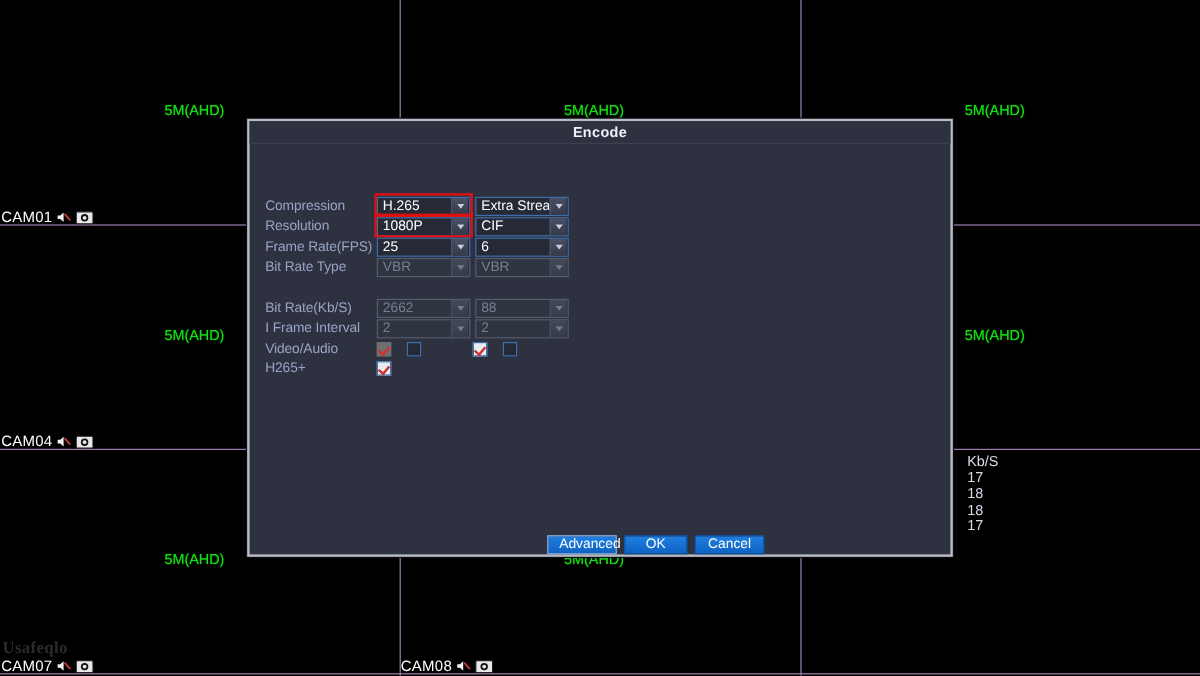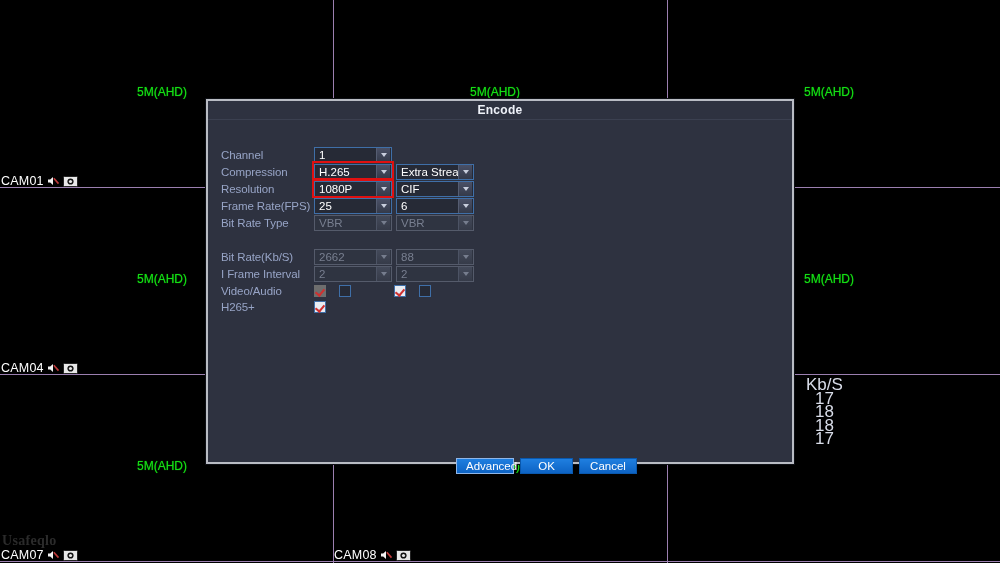--- a/index.html
+++ b/index.html
@@ -47,22 +47,21 @@
     position: absolute;
     color: #2b2b2b;
     font-size: 14px;
     font-weight: bold;
     font-family: "Liberation Serif", serif;
     letter-spacing: 0.3px;
   }
   #kbs {
     position: absolute;
     color: #d8dce8;
-    font-size: 17px;
-    text-align: center;
+    font-size: 12px;
     line-height: 13.5px;
   }
 
   
   #dialog {
     position: absolute;
     left: 206px; top: 99px;
     width: 588px; height: 365px;
     background: #2e3240;
     border: 2px solid #b9bcc4;
@@ -178,21 +177,21 @@
     white-space: nowrap;
   }
   .btn.focus { border: 1px solid #8fb6e8; }
   #btn-set {
     position: absolute;
     left: 301px; top: 0px;
     width: 56px; height: 16px;
   }
   #footer-btns {
     position: absolute;
-    left: 236px; top: 338px;
+    left: 236px; top: 326px;
     display: flex;
     gap: 6px;
     padding-left: 12px;
   }
   #btn-advanced { width: 58px; }
   #btn-ok { width: 53px; }
   #btn-cancel { width: 58px; }
 </style>
 </head>
 <body>
@@ -291,27 +290,20 @@
     <div>17</div>
   </div>
 </div>
 
 <div id="dialog">
 
   <div id="dlg-title">Encode</div>
 
   <div id="dlg-body">
 
-    <div class="frm-row" style="top:26px">
-      <span class="frm-label">Channel</span>
-      <span class="sel sel-main">
-        <span class="sel-val">1</span>
-        <span class="sel-arrow"></span>
-      </span>
-    </div>
 
     <div class="frm-row" style="top:43px">
       <span class="frm-label">Compression</span>
       <span class="sel sel-main">
         <span class="sel-val">H.265</span>
         <span class="sel-arrow"></span>
       </span>
       <span class="sel sel-sub" style="margin-left:4px">
         <span class="sel-val">Extra Stream</span>
         <span class="sel-arrow"></span>

